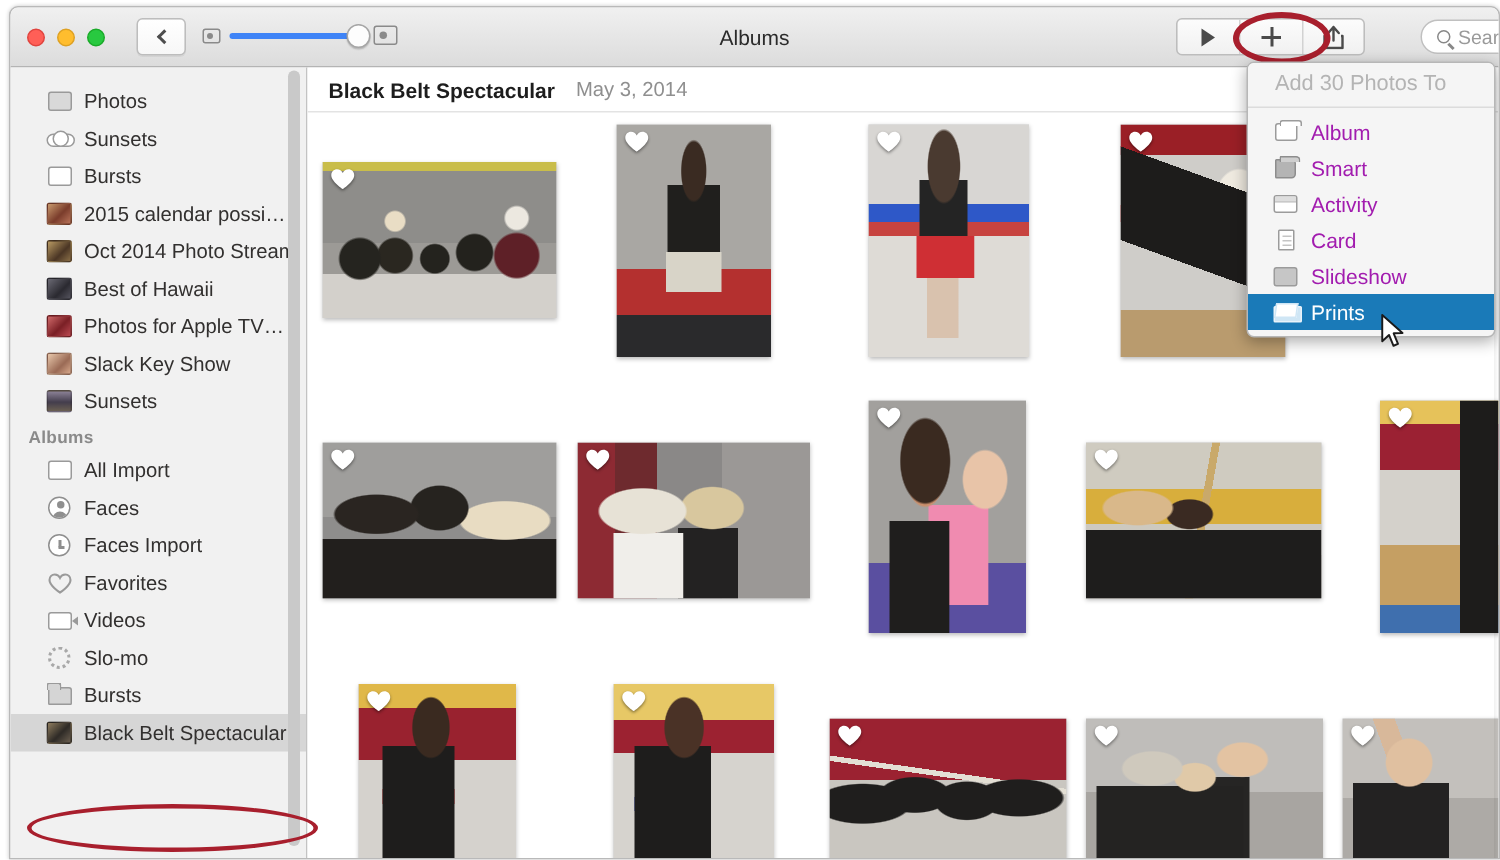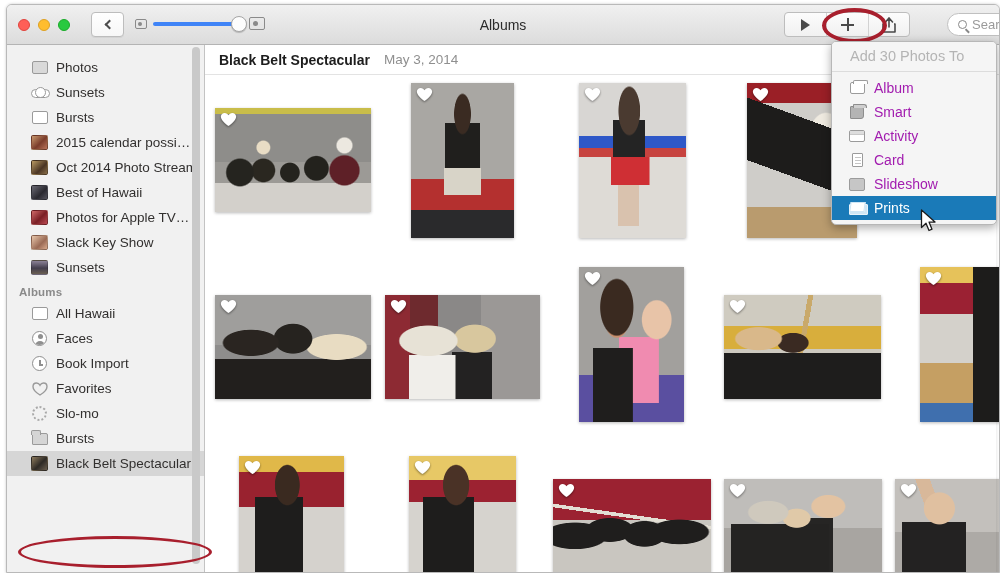--- a/index.html
+++ b/index.html
@@ -327,41 +327,47 @@
           <span class="sb-thumb" style="background:linear-gradient(180deg,#8b8196,#433d4c 55%,#6a5f52);"></span>
           <span>Sunsets</span>
         </div>
 
         <div class="sb-group-title">Albums</div>
 
         <div class="sb-item">
           <span class="sb-icon">
               <span class="ic-frame-open"></span>
             </span>
-          <span>All Hawaii</span>
+          <span>All Import</span>
         </div>
         <div class="sb-item">
           <span class="sb-icon">
               <span class="ic-person"></span>
             </span>
           <span>Faces</span>
         </div>
         <div class="sb-item">
           <span class="sb-icon">
               <span class="ic-clock"></span>
             </span>
-          <span>Book Import</span>
+          <span>Faces Import</span>
         </div>
         <div class="sb-item">
           <span class="sb-icon">
             <svg width="16" height="14" viewBox="0 0 16 14">
                 <path d="M8 13 C8 13 1 8.6 1 4.7 C1 2.4 2.7 1 4.5 1 C6 1 7.4 2 8 3.2 C8.6 2 10 1 11.5 1 C13.3 1 15 2.4 15 4.7 C15 8.6 8 13 8 13 Z" fill="none" stroke="#9a9a9a" stroke-width="1.4"></path>
               </svg>
           </span>
           <span>Favorites</span>
+        </div>
+        <div class="sb-item">
+          <span class="sb-icon">
+              <span class="ic-video"></span>
+            </span>
+          <span>Videos</span>
         </div>
         <div class="sb-item">
           <span class="sb-icon">
               <span class="ic-slomo"></span>
             </span>
           <span>Slo-mo</span>
         </div>
         <div class="sb-item">
           <span class="sb-icon">
               <span class="ic-folder"></span>

